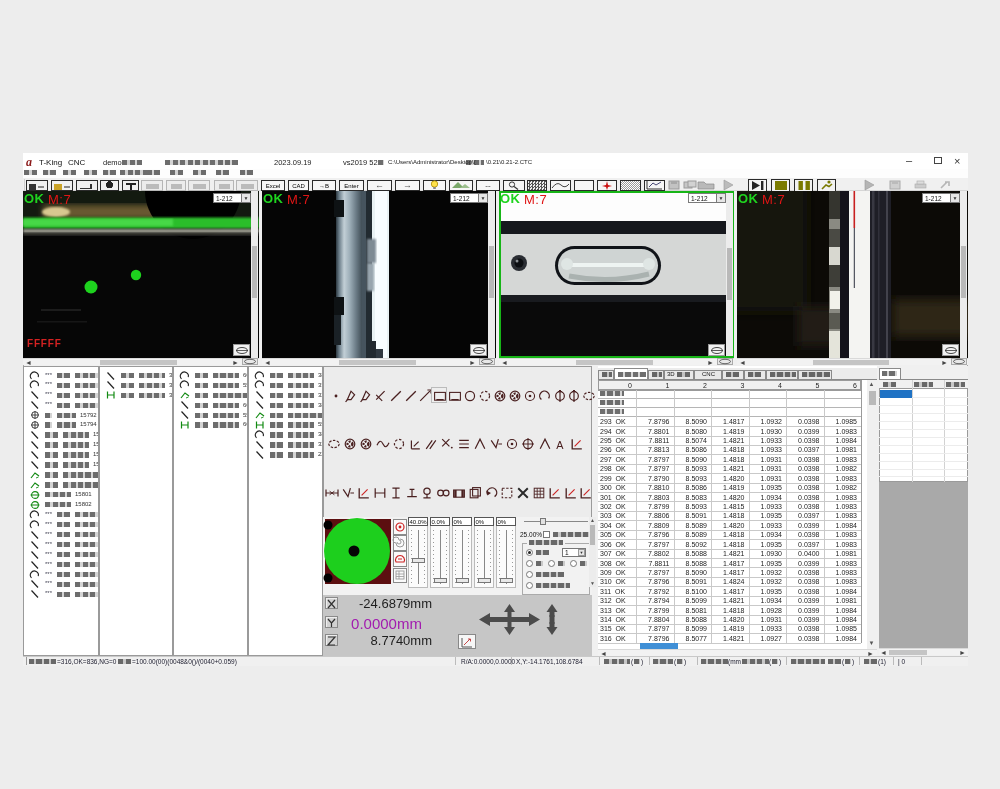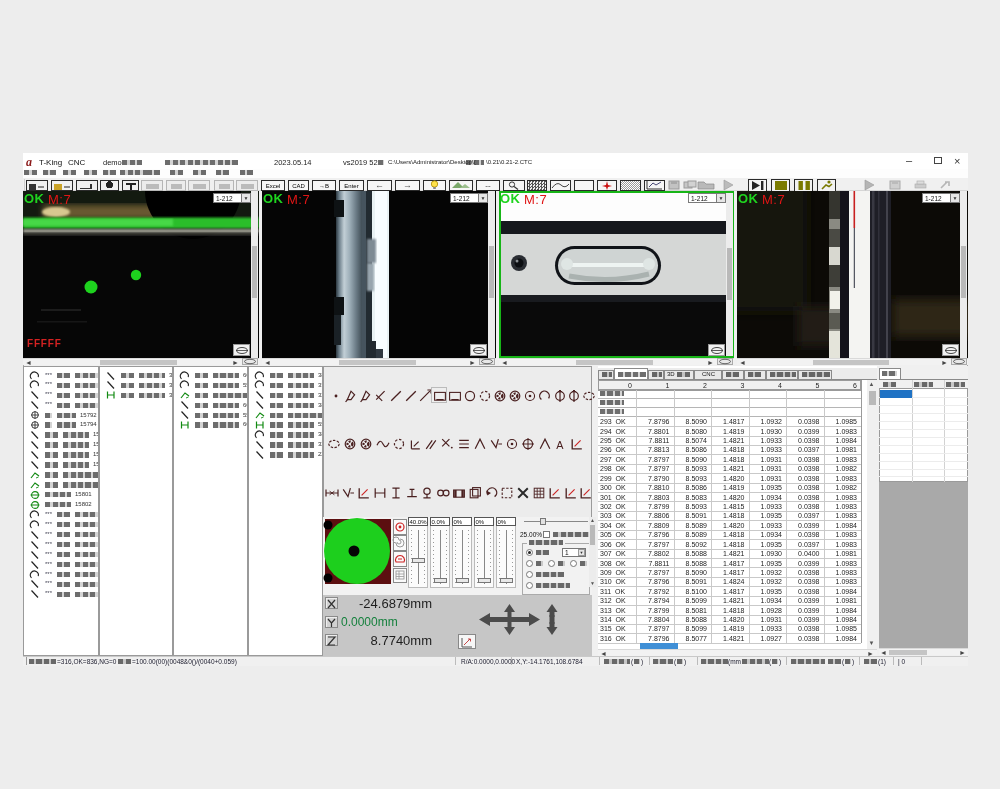--- a/index.html
+++ b/index.html
@@ -46,21 +46,21 @@
 </defs>
     </svg>
 <div class="a" style="left:23px;top:153px;width:945px;height:513px;background:#f0f0f0;border:1px solid #a8a8a8;border-top:none"></div>
 <div class="a" style="left:23px;top:153px;width:945px;height:16px;background:#fff"></div>
 <div class="t" style="left:26px;top:155px;font-size:10px;color:#1b1b1b"><b style="color:#8b1a1a;font-family:'Liberation Serif',serif;font-style:italic;font-size:12px">a</b></div>
 <div class="t" style="left:39px;top:158px;font-size:8px;color:#111">T-King</div>
 <div class="t" style="left:68px;top:158px;font-size:8px;color:#111">CNC</div>
 <div class="t" style="left:103px;top:158px;font-size:7.5px;color:#222">demo</div>
 <i class="z" style="left:122px;top:160px;width:20px;"></i>
 <i class="z" style="left:165px;top:160px;width:73px;"></i>
-<div class="t" style="left:274px;top:158px;font-size:7.5px;color:#222">2023.05.14</div>
+<div class="t" style="left:274px;top:158px;font-size:7.5px;color:#222">2023.09.19</div>
 <div class="t" style="left:343px;top:158px;font-size:7.5px;color:#222">vs2019 52</div>
 <i class="z" style="left:378px;top:160px;width:6px;"></i>
 <div class="t" style="left:388px;top:159px;font-size:6px;color:#222">C:\Users\Administrator\Desktop\(</div>
 <i class="z" style="left:466px;top:160px;width:18px;"></i>
 <div class="t" style="left:486px;top:159px;font-size:6px;color:#222">\0.21\0.21-2.CTC</div>
 <div class="t" style="left:906px;top:154px;font-size:11px;color:#333">–</div>
 <div class="a" style="left:934px;top:157px;width:8px;height:7px;border:1px solid #444"></div>
 <div class="t" style="left:954px;top:155px;font-size:11px;color:#333">×</div>
 <div class="a" style="left:23px;top:169px;width:945px;height:9px;background:#fdfdfd"></div>
 <i class="z" style="left:24px;top:170px;width:13px;"></i>
@@ -887,21 +887,21 @@
 <div class="a" style="left:323px;top:595px;width:269px;height:65px;background:#c6c6c6"></div>
 <div class="a" style="left:325px;top:597px;width:13px;height:12px;background:#d2d2d2;border:1px solid #8a8a8a;box-shadow:inset 1px 1px 0 #eee"></div>
 <svg style="left:327px;top:598.5px" width="9" height="10">
       <path d="M1,1 L8,9 M8,1 L1,9" stroke="#333" stroke-width="1.2"></path>
     </svg>
 <div class="t" style="left:341px;top:596px;width:91px;text-align:right;font-size:13px;color:#1e1e1e">-24.6879mm</div>
 <div class="a" style="left:325px;top:616px;width:13px;height:12px;background:#d2d2d2;border:1px solid #8a8a8a;box-shadow:inset 1px 1px 0 #eee"></div>
 <svg style="left:327px;top:617.5px" width="9" height="10">
       <path d="M1,1 L4.5,5 L8,1 M4.5,5 V9" fill="none" stroke="#333" stroke-width="1.2"></path>
     </svg>
-<div class="t" style="left:341px;top:615px;width:91px;text-align:left;font-size:12px;color:#15803d">0.0000mm</div>
+<div class="t" style="left:341px;top:615px;width:91px;text-align:center;font-size:15px;color:#a21caf">0.0000mm</div>
 <div class="a" style="left:325px;top:634px;width:13px;height:12px;background:#d2d2d2;border:1px solid #8a8a8a;box-shadow:inset 1px 1px 0 #eee"></div>
 <svg style="left:327px;top:635.5px" width="9" height="10">
       <path d="M1,1 H8 L1,9 H8" fill="none" stroke="#333" stroke-width="1.2"></path>
     </svg>
 <div class="t" style="left:341px;top:633px;width:91px;text-align:right;font-size:13px;color:#1e1e1e">8.7740mm</div>
 <div class="a" style="left:458px;top:634px;width:18px;height:15px;background:#f6f6f6;border:1px solid #888"></div>
 <svg style="left:461px;top:636.5px" width="12" height="11">
       <path d="M1,1 V10 H11" fill="none" stroke="#555" stroke-width="1"></path>
       <path d="M3,8 L9,2 M7,2 h2.5 v2.5" fill="none" stroke="#c03333" stroke-width="0.9"></path>
     </svg>

